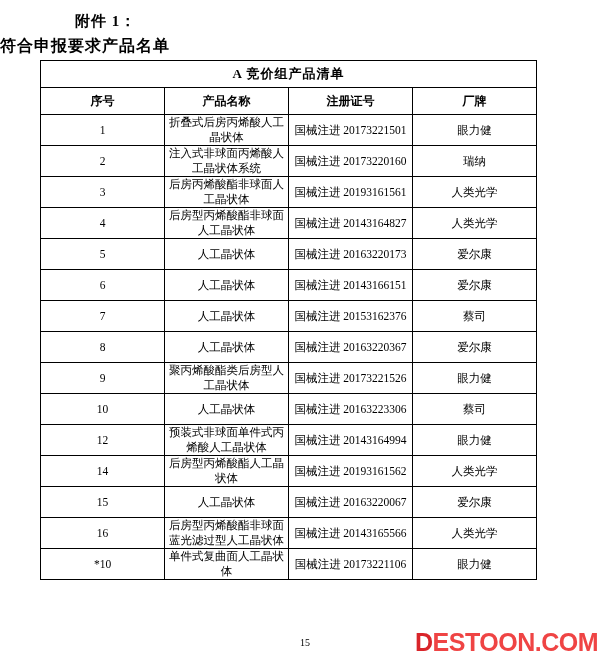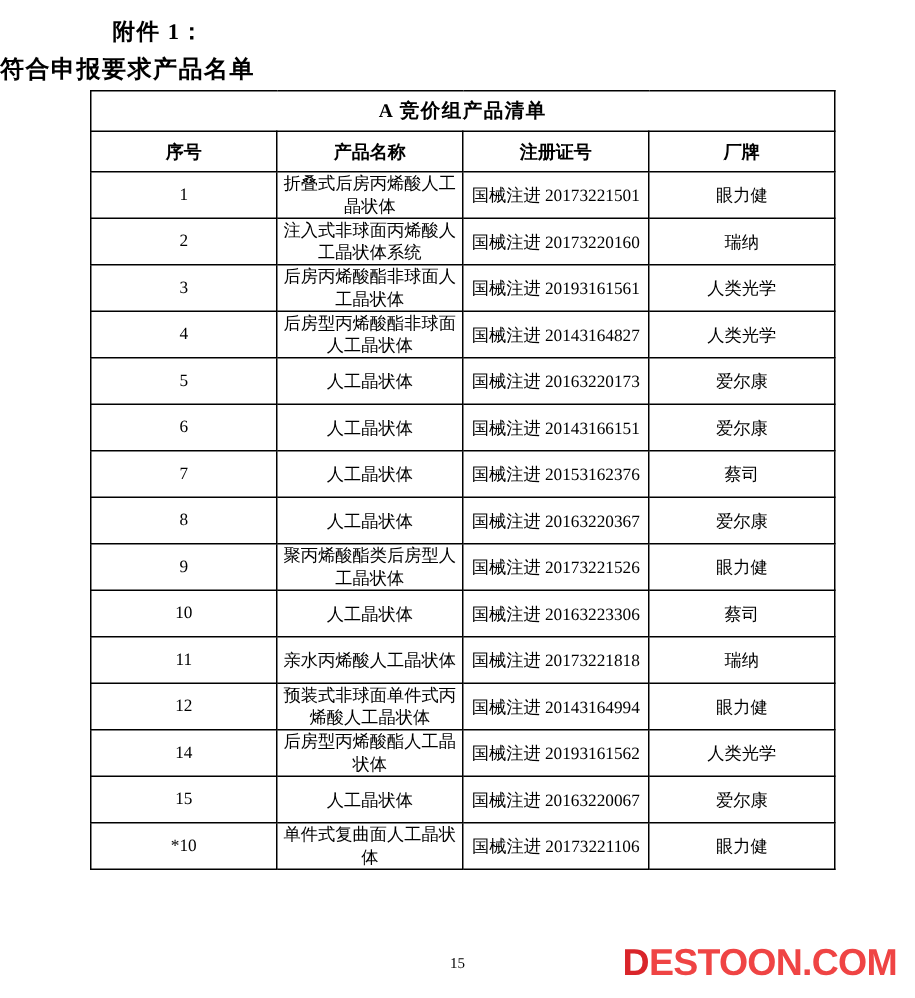--- a/index.html
+++ b/index.html
@@ -34,21 +34,21 @@
     left: 0;
     right: 0;
     top: 36px;
     text-align: left;
     font-size: 16px;
     font-weight: bold;
     letter-spacing: 1px;
   }
   table.product-table {
     position: absolute;
-    left: 60px;
+    left: 40px;
     top: 60px;
     width: 497px;
     border-collapse: collapse;
     table-layout: fixed;
     font-size: 11px;
   }
   table.product-table td,
   table.product-table th {
     border: 1px solid #000000;
     text-align: center;
@@ -170,44 +170,44 @@
         <td class="col-reg">国械注进 20173221526</td>
         <td class="col-brand">眼力健</td>
       </tr>
       <tr class="data-row">
         <td class="col-no">10</td>
         <td class="col-name">人工晶状体</td>
         <td class="col-reg">国械注进 20163223306</td>
         <td class="col-brand">蔡司</td>
       </tr>
       <tr class="data-row">
-        <td class="col-no">11</td>
-        <td class="col-name">亲水丙烯酸人工晶状体</td>
-        <td class="col-reg">国械注进 20173221818</td>
-        <td class="col-brand">瑞纳</td>
-      </tr>
-      <tr class="data-row">
         <td class="col-no">12</td>
         <td class="col-name">预装式非球面单件式丙烯酸人工晶状体</td>
         <td class="col-reg">国械注进 20143164994</td>
         <td class="col-brand">眼力健</td>
       </tr>
       <tr class="data-row">
         <td class="col-no">14</td>
         <td class="col-name">后房型丙烯酸酯人工晶状体</td>
         <td class="col-reg">国械注进 20193161562</td>
         <td class="col-brand">人类光学</td>
       </tr>
       <tr class="data-row">
         <td class="col-no">15</td>
         <td class="col-name">人工晶状体</td>
         <td class="col-reg">国械注进 20163220067</td>
         <td class="col-brand">爱尔康</td>
       </tr>
       <tr class="data-row">
+        <td class="col-no">16</td>
+        <td class="col-name">后房型丙烯酸酯非球面蓝光滤过型人工晶状体</td>
+        <td class="col-reg">国械注进 20143165566</td>
+        <td class="col-brand">人类光学</td>
+      </tr>
+      <tr class="data-row">
         <td class="col-no">*10</td>
         <td class="col-name">单件式复曲面人工晶状体</td>
         <td class="col-reg">国械注进 20173221106</td>
         <td class="col-brand">眼力健</td>
       </tr>
     </tbody>
   </table>
 
   <div class="page-number">15</div>
 

